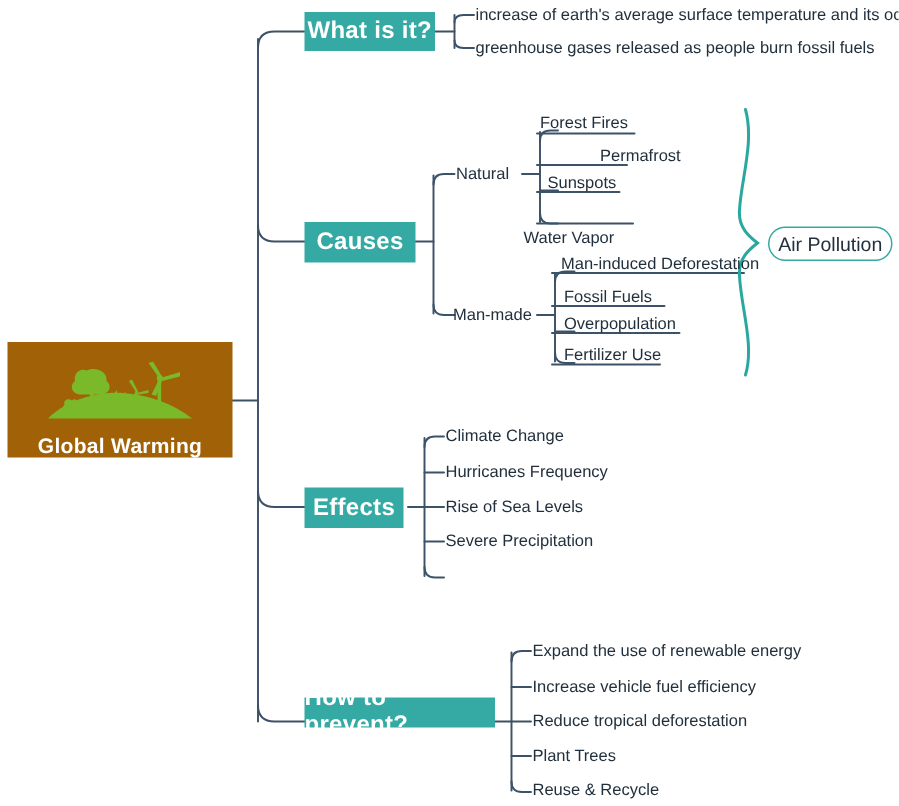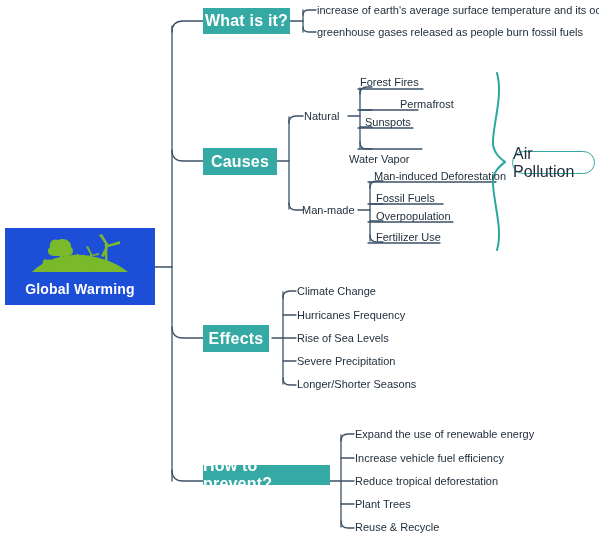--- a/index.html
+++ b/index.html
@@ -11,23 +11,23 @@
     overflow:hidden;
     -webkit-font-smoothing:antialiased;
   }
   #canvas{position:absolute;left:0;top:0;width:599px;height:537px;}
   svg.wires{position:absolute;left:0;top:0;width:599px;height:537px;pointer-events:none;}
 
   
   .central{
     position:absolute;
     left:5px;top:228px;width:150px;height:77px;
-    background:#1d4ed8;
+    background:#a16207;
     display:flex;flex-direction:column;
-    align-items:center;justify-content:flex-start;
+    align-items:center;justify-content:flex-end;
   }
   .central .logo{margin-top:6px;}
   .central .ctitle{
     color:#ffffff;font-size:14px;font-weight:bold;
     letter-spacing:.2px;margin-top:1px;
   }
 
   
   .lvl1{
     position:absolute;
@@ -49,21 +49,21 @@
   .txt.mid{font-size:11px;color:#22303d;}
 
   
   .pill{
     position:absolute;
     left:512px;top:151px;width:83px;height:23px;
     border:1.3px solid #35a9a4;
     border-radius:12px;
     background:#ffffff;
     display:flex;align-items:center;justify-content:center;
-    font-size:16px;color:#22303d;
+    font-size:13px;color:#22303d;
     box-sizing:border-box;
   }
 </style>
 </head>
 <body>
 
 <div id="canvas">
 
   <svg class="wires" viewBox="0 0 599 537" xmlns="http://www.w3.org/2000/svg">
     <g fill="none" stroke="#3c5268" stroke-width="1.3" stroke-linecap="round">
@@ -203,21 +203,20 @@
   <div class="txt" style="left:376px;top:231px;">Fertilizer Use</div>
 
   <div class="pill">
     <span>Air Pollution</span>
   </div>
 
   <div class="txt" style="left:297px;top:285px;">Climate Change</div>
   <div class="txt" style="left:297px;top:309px;text-align:right;">Hurricanes Frequency</div>
   <div class="txt" style="left:297px;top:332px;">Rise of Sea Levels</div>
   <div class="txt" style="left:297px;top:355px;">Severe Precipitation</div>
-  <div class="txt" style="left:297px;top:378px;">Longer/Shorter Seasons</div>
 
   <div class="txt" style="left:355px;top:428px;">Expand the use of renewable energy</div>
   <div class="txt" style="left:355px;top:452px;">Increase vehicle fuel efficiency</div>
   <div class="txt" style="left:355px;top:475px;">Reduce tropical deforestation</div>
   <div class="txt" style="left:355px;top:498px;">Plant Trees</div>
   <div class="txt" style="left:355px;top:521px;">Reuse &amp; Recycle</div>
 
 </div>
 
 </body></html>

